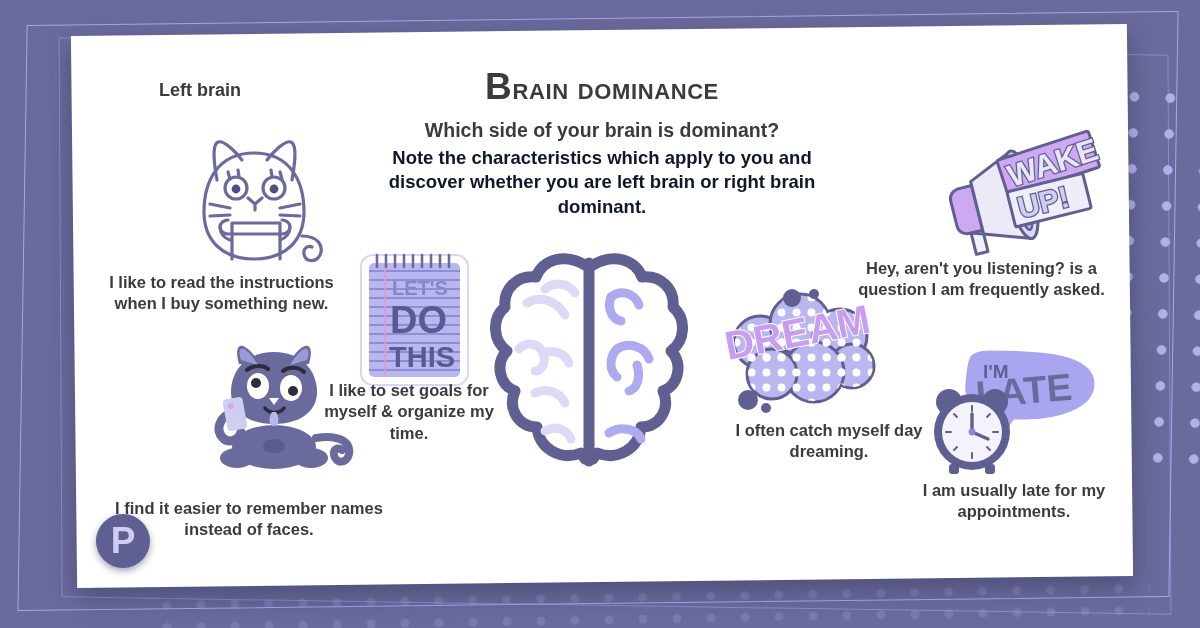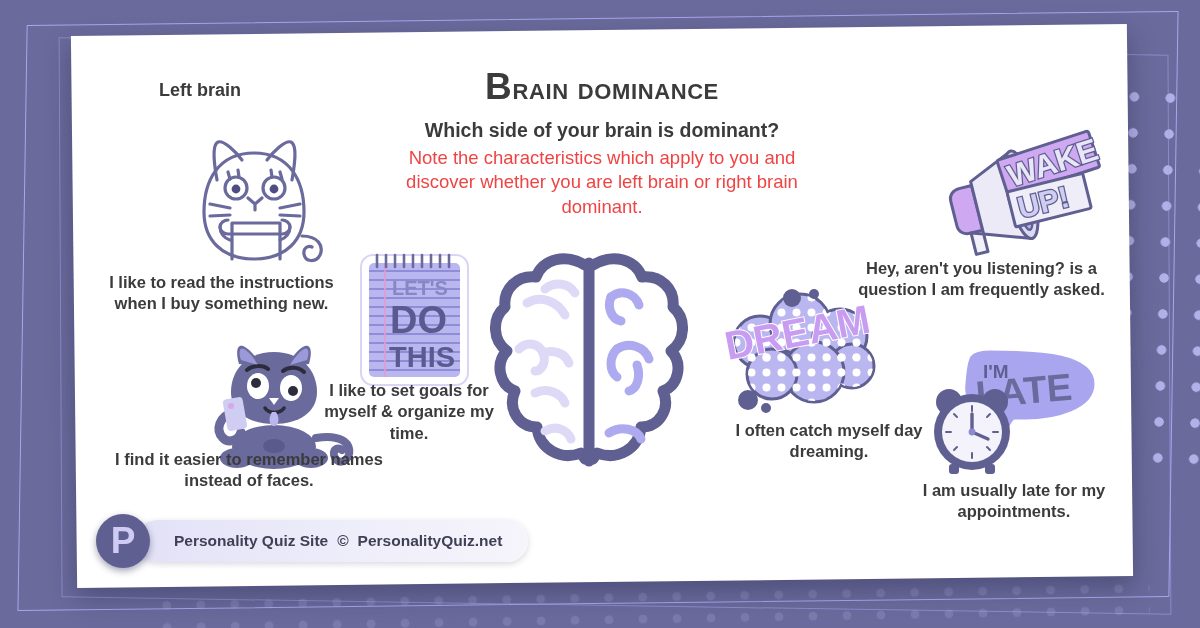--- a/index.html
+++ b/index.html
@@ -100,38 +100,38 @@
     color: #3b3b3b;
     font-size: 19.5px;
     font-weight: bold;
   }
   #intro {
     position: absolute;
     left: 50%; top: 116px;
     transform: translateX(-50%);
     width: 430px;
     text-align: center;
-    color: #ef4444;
+    color: #0f172a;
     font-size: 18.5px;
-    font-weight: normal;
+    font-weight: bold;
     line-height: 1.32;
   }
 
   
   .caption {
     position: absolute;
     text-align: center;
     color: #3b3b3b;
     font-size: 16.5px;
     font-weight: bold;
     line-height: 1.3;
   }
   #cap-1 { left: 20px;  top: 242px; width: 255px; }
   #cap-2 { left: 230px; top: 350px; width: 210px; }
-  #cap-3 { left: 30px;  top: 419px; width: 290px; }
+  #cap-3 { left: 30px;  top: 468px; width: 290px; }
   #cap-4 { left: 640px; top: 390px; width: 230px; }
   #cap-5 { left: 780px; top: 228px; width: 255px; }
   #cap-6 { left: 830px; top: 450px; width: 220px; }
 
   
   .art { position: absolute; }
   #art-cat1     { left: 110px; top: 98px;  width: 150px; height: 145px; }
   #art-notepad  { left: 278px; top: 215px; width: 125px; height: 145px; }
   #art-cat2     { left: 105px; top: 312px; width: 195px; height: 130px; }
   #art-brain    { left: 415px; top: 215px; width: 200px; height: 235px; }
@@ -413,22 +413,17 @@
             <rect x="56" y="124" width="10" height="10" rx="3" fill="#5f5f91"></rect>
           </g>
         </svg>
       </div>
       <div class="caption" id="cap-6">I am usually late for my appointments.</div>
 
       <div id="footer">
         <div id="logo-badge">
           <div class="p-letter">P</div>
         </div>
-        <div id="footer-pill">
-          <span class="footer-txt">Personality Quiz Site</span>
-          <span class="footer-txt">©</span>
-          <span class="footer-txt">PersonalityQuiz.net</span>
-        </div>
       </div>
 
     </div>
   </div>
 </div>
 
 </body></html>

